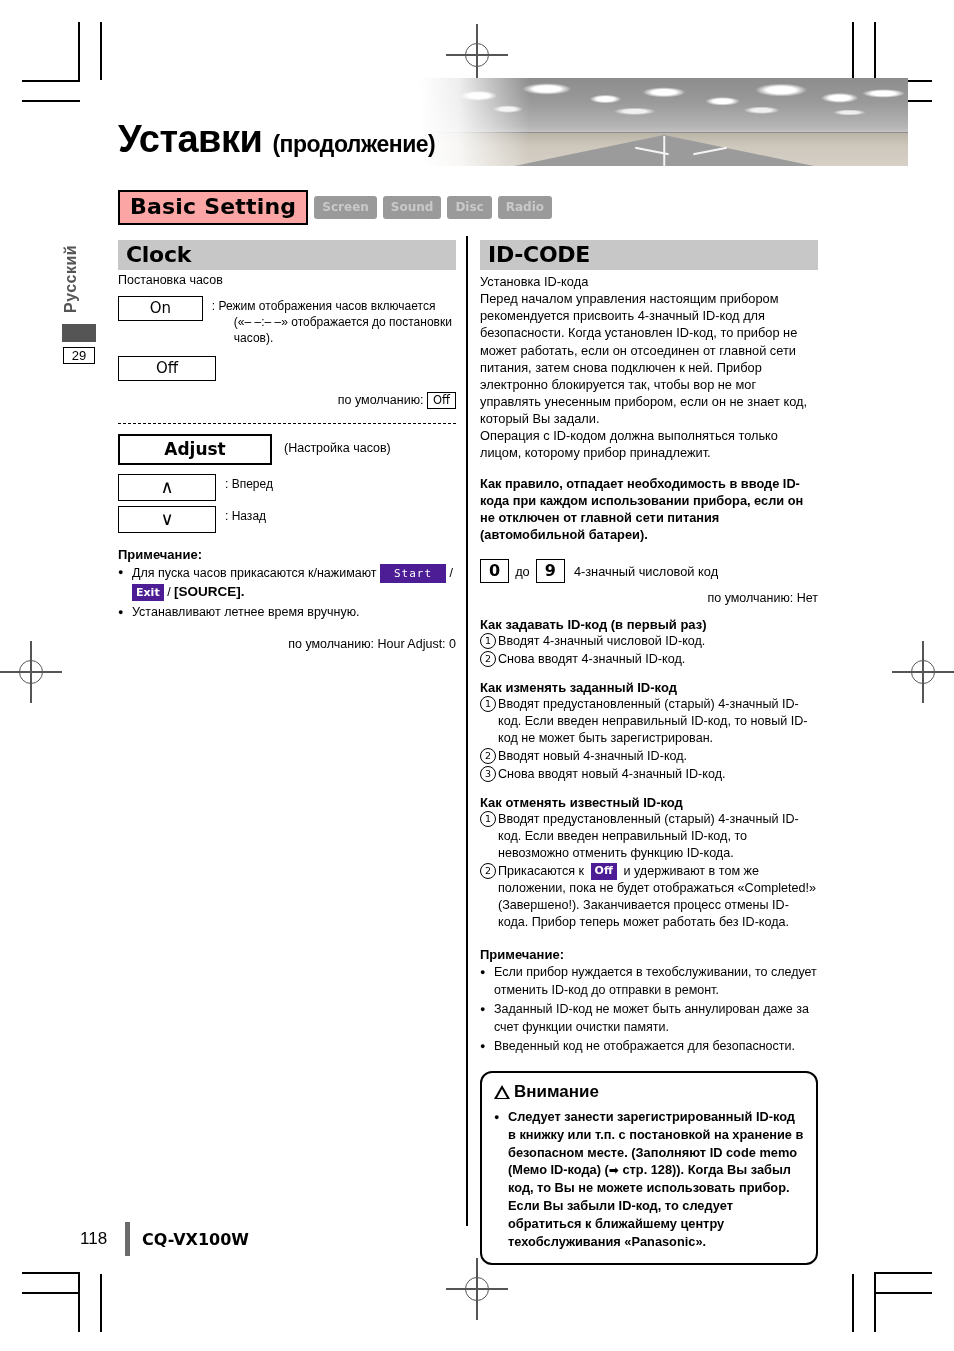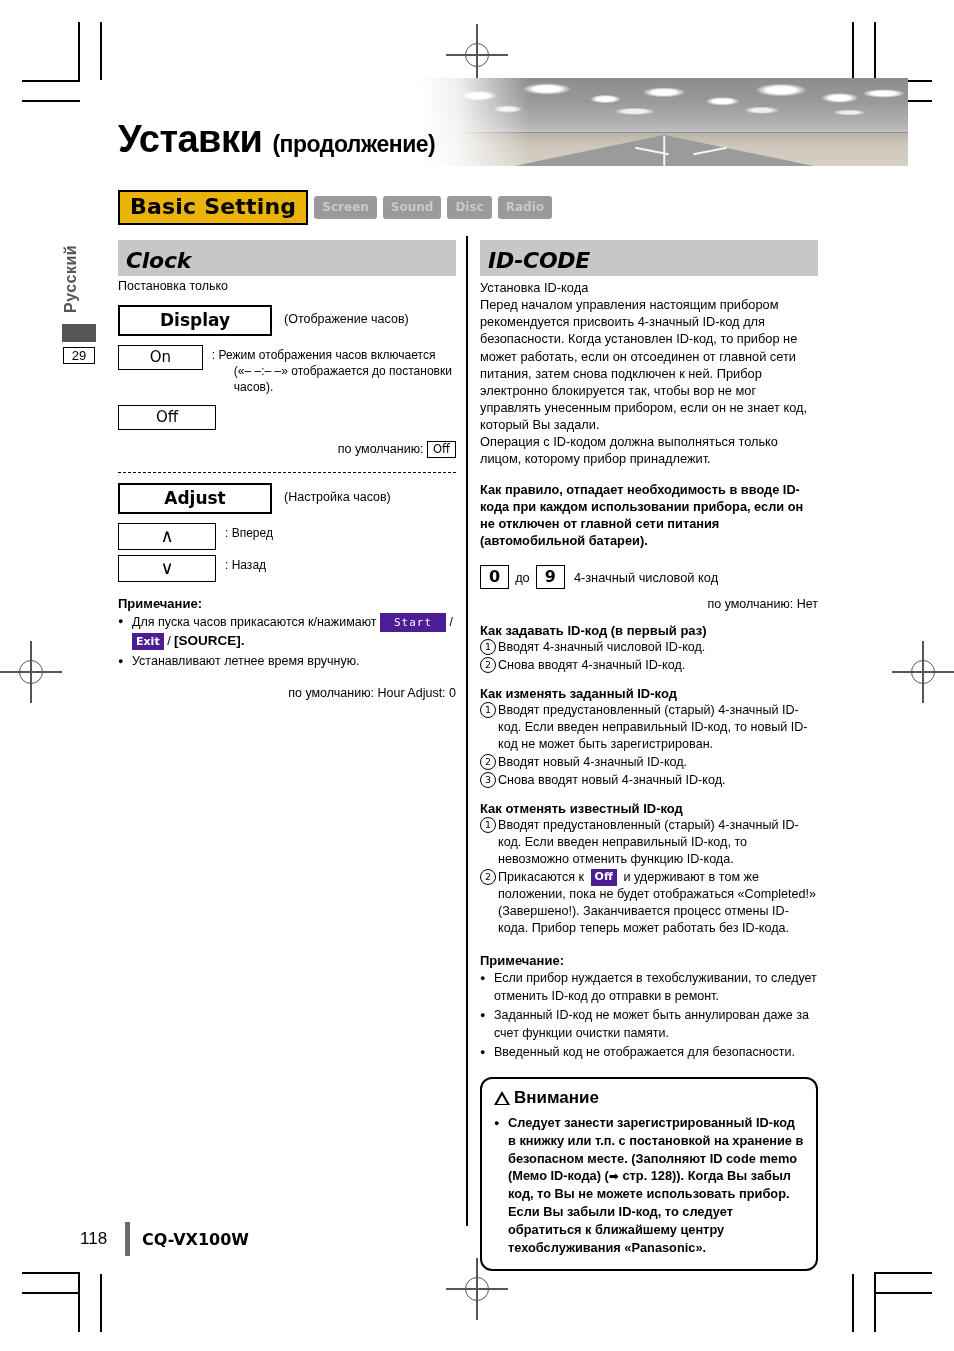--- a/index.html
+++ b/index.html
@@ -43,41 +43,41 @@
   #banner .fade{position:absolute;left:0;top:0;width:110px;height:100%;
      background:linear-gradient(to right,#fff 0%,rgba(255,255,255,0.85) 35%,rgba(255,255,255,0) 100%);}
   #banner .horizon{position:absolute;left:0;top:54px;width:100%;height:2px;background:#8e8e8e;}
 
   
   #title{position:absolute;left:118px;top:118px;font-size:38px;font-weight:bold;letter-spacing:-0.5px;}
   #title .sub{font-size:23px;font-weight:bold;}
 
   #basic-setting-row{position:absolute;left:118px;top:190px;display:flex;align-items:center;gap:0;}
   #basic-setting{border:2.5px solid #000;padding:2px 10px 4px 10px;font-size:22px;font-weight:bold;
-      font-family:"DejaVu Sans",sans-serif;letter-spacing:0.2px;background:#eab308;}
+      font-family:"DejaVu Sans",sans-serif;letter-spacing:0.2px;background:#fca5a5;}
   .tabchip{margin-left:6px;background:#9a9a9a;color:#c9c9c9;font-size:12px;font-weight:bold;
       padding:4px 8px 5px 8px;border-radius:3px;font-family:"DejaVu Sans",sans-serif;}
 
   
   #thumb{position:absolute;left:62px;top:236px;width:34px;}
   #thumb .lang{writing-mode:vertical-rl;transform:rotate(180deg);font-size:16px;font-weight:bold;
       color:#555;letter-spacing:0.5px;height:86px;text-align:center;width:34px;}
   #thumb .bar{width:34px;height:18px;background:#555;margin-top:2px;}
   #thumb .pg{width:26px;margin:5px auto 0 auto;border:1.3px solid #000;text-align:center;
       font-size:13px;padding:0 2px;}
 
   
   .col{position:absolute;top:240px;}
   #left-col{left:118px;width:338px;}
   #right-col{left:480px;width:338px;}
   #divider{position:absolute;left:466px;top:236px;width:1.5px;height:990px;background:#000;}
 
   
-  .sec-head{background:#c7c7c7;font-size:22px;font-weight:bold;padding:8px 8px 3px 8px;
-      font-family:"DejaVu Sans",sans-serif;letter-spacing:-0.3px;font-style:italic;}
+  .sec-head{background:#c7c7c7;font-size:22px;font-weight:bold;padding:2px 8px 3px 8px;
+      font-family:"DejaVu Sans",sans-serif;letter-spacing:-0.3px;}
   .sec-sub{font-size:12.5px;margin-top:3px;}
 
   
   .optbox-main{border:2.5px solid #000;width:150px;text-align:center;font-size:17px;font-weight:bold;
       padding:3px 0 4px 0;font-family:"DejaVu Sans",sans-serif;}
   .optbox{border:1.4px solid #000;width:96px;text-align:center;font-size:15px;padding:2px 0 3px 0;
       font-family:"DejaVu Sans",sans-serif;}
   .row{display:flex;align-items:flex-start;margin-top:9px;}
   .row .desc{font-size:12px;margin-left:9px;line-height:1.35;padding-top:2px;}
   .caption{font-size:12.5px;margin-left:12px;padding-top:7px;}
@@ -200,26 +200,22 @@
     <div class="lang">Русский</div>
     <div class="bar"></div>
     <div class="pg">29</div>
   </div>
 
   <div id="divider"></div>
 
   <div class="col" id="left-col">
 
     <div class="sec-head">Clock</div>
-    <div class="sec-sub">Постановка только</div>
-
-    <div class="row" style="margin-top:12px;">
-      <div class="optbox-main">Display</div>
-      <div class="caption">(Отображение часов)</div>
-    </div>
+    <div class="sec-sub">Постановка часов</div>
+
 
     <div class="row">
       <div class="optbox">On</div>
       <div class="desc">
         <div>: Режим отображения часов включается</div>
         <div style="padding-left:22px;">(«– –:– –» отображается до постановки часов).</div>
       </div>
     </div>
 
     <div class="row">

